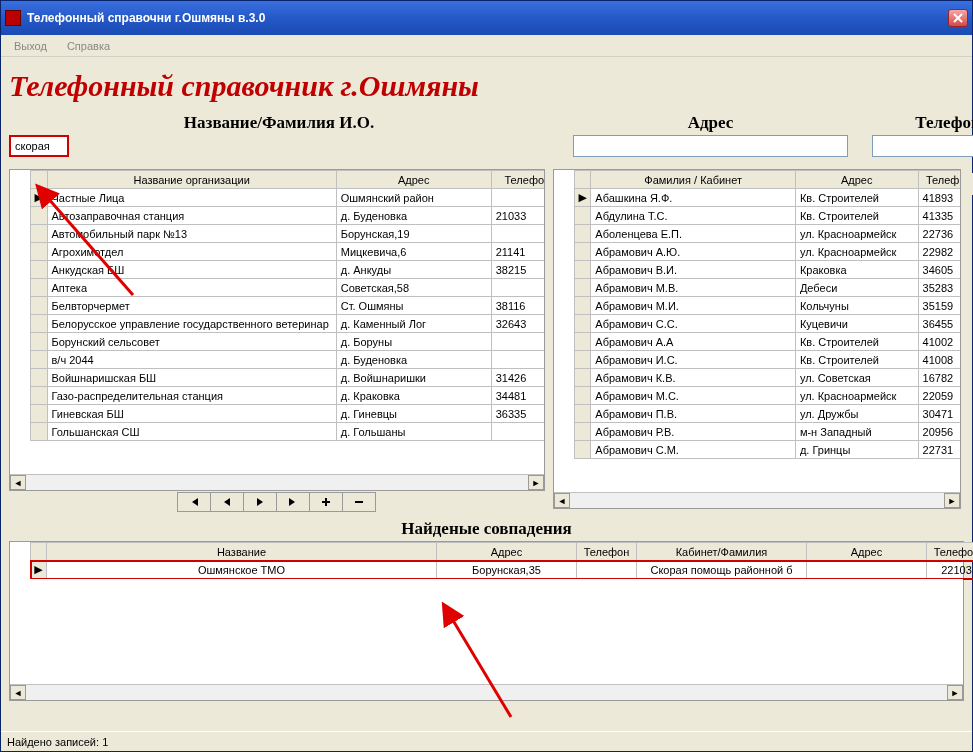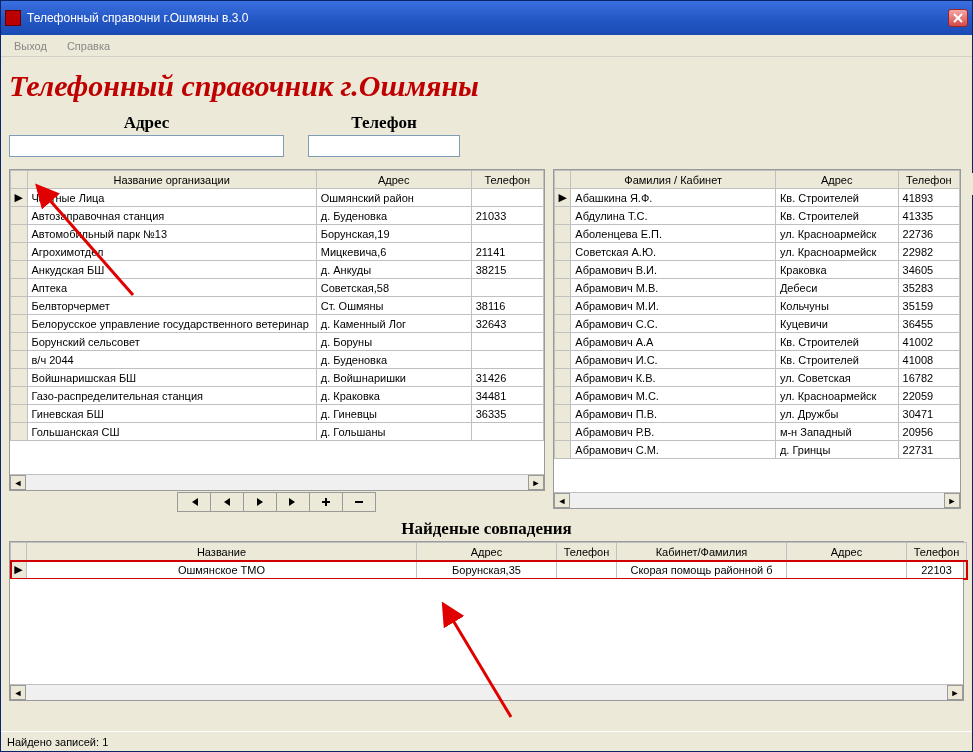--- a/index.html
+++ b/index.html
@@ -21,20 +21,21 @@
     flex-direction: column;
   }
   .titlebar {
     height: 24px;
     background: linear-gradient(to bottom, #3a6fe0 0%, #2559c7 50%, #1a4ab4 100%);
     color: #fff;
     display: flex;
     align-items: center;
     padding: 17px 4px;
     font-size: 12px;
+    font-weight: bold;
   }
   .titlebar .icon {
     width: 16px; height: 16px; margin-right: 6px;
     background: #b00; border: 1px solid #600;
   }
   .titlebar .title { flex: 1; }
   .titlebar .close {
     width: 20px; height: 18px;
     background: linear-gradient(#f7a6a6,#d24a4a);
     border: 1px solid #9a2424;
@@ -114,20 +115,21 @@
     display: flex;
     flex-direction: column;
   }
   .gridpanel.left  { width: 536px; height: 322px; }
   .gridpanel.right { width: 408px; height: 340px; }
   .gridwrap { flex:1; overflow:hidden; display:flex; flex-direction:column; }
   table.grid {
     border-collapse: collapse;
     width: 100%;
     table-layout: fixed;
+    margin-left: 20px;
   }
   table.grid th, table.grid td {
     border: 1px solid #c0c0c0;
     padding: 1px 4px;
     height: 18px;
     white-space: nowrap;
     overflow: hidden;
     text-overflow: clip;
     font-size: 11px;
     text-align: left;
@@ -227,20 +229,24 @@
   <div class="menubar">
     <div class="menuitem">Выход</div>
     <div class="menuitem">Справка</div>
   </div>
 
   <div class="content">
 
     <div class="banner">Телефонный справочник г.Ошмяны</div>
 
     <div class="searchrow">
+      <div class="searchcol name">
+        <div class="searchlabel">Название/Фамилия И.О.</div>
+        <input class="searchinput highlight" value="скорая" style="">
+      </div>
       <div class="searchcol addr">
         <div class="searchlabel">Адрес</div>
         <input class="searchinput" value="" style="">
       </div>
       <div class="searchcol tel">
         <div class="searchlabel">Телефон</div>
         <input class="searchinput" value="" style="">
       </div>
     </div>
 
@@ -424,21 +430,21 @@
                     <td>41335</td>
                   </tr>
                   <tr>
                     <td class="indcell"></td>
                     <td>Аболенцева Е.П.</td>
                     <td>ул. Красноармейск</td>
                     <td>22736</td>
                   </tr>
                   <tr>
                     <td class="indcell"></td>
-                    <td>Советская  А.Ю.</td>
+                    <td>Абрамович  А.Ю.</td>
                     <td>ул. Красноармейск</td>
                     <td>22982</td>
                   </tr>
                   <tr>
                     <td class="indcell"></td>
                     <td>Абрамович  В.И.</td>
                     <td>Краковка</td>
                     <td>34605</td>
                   </tr>
                   <tr>

